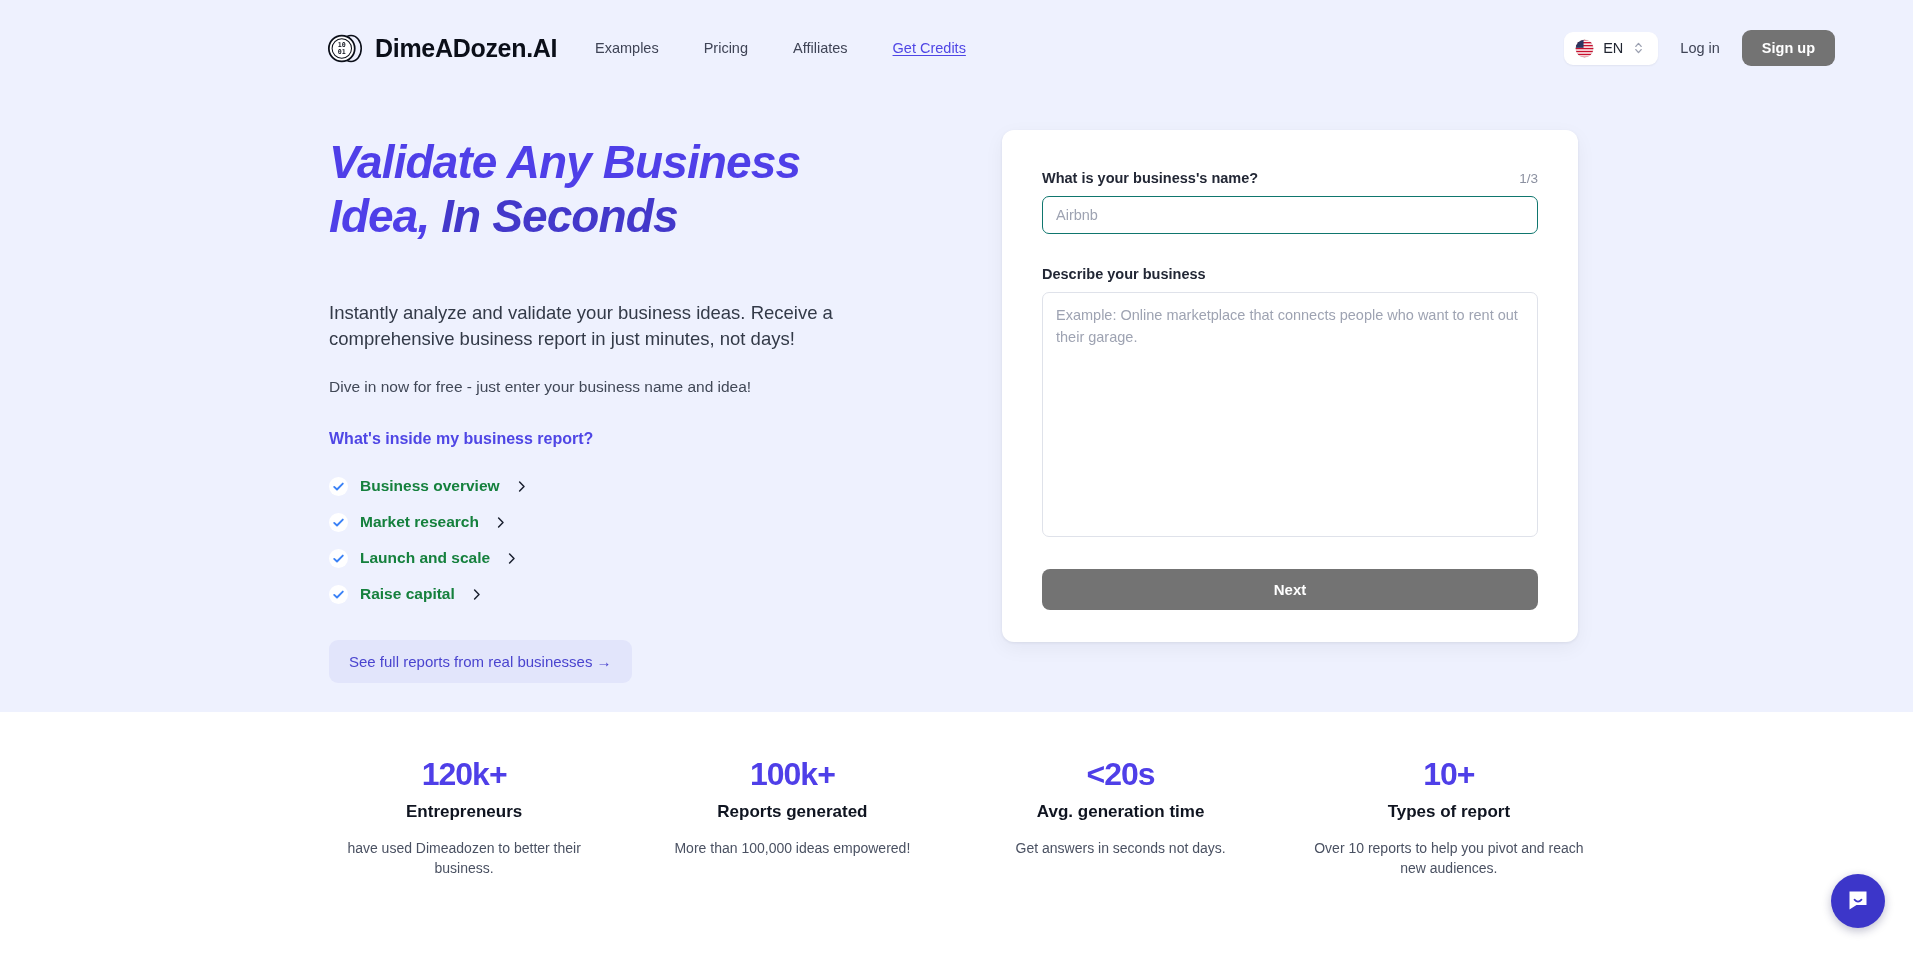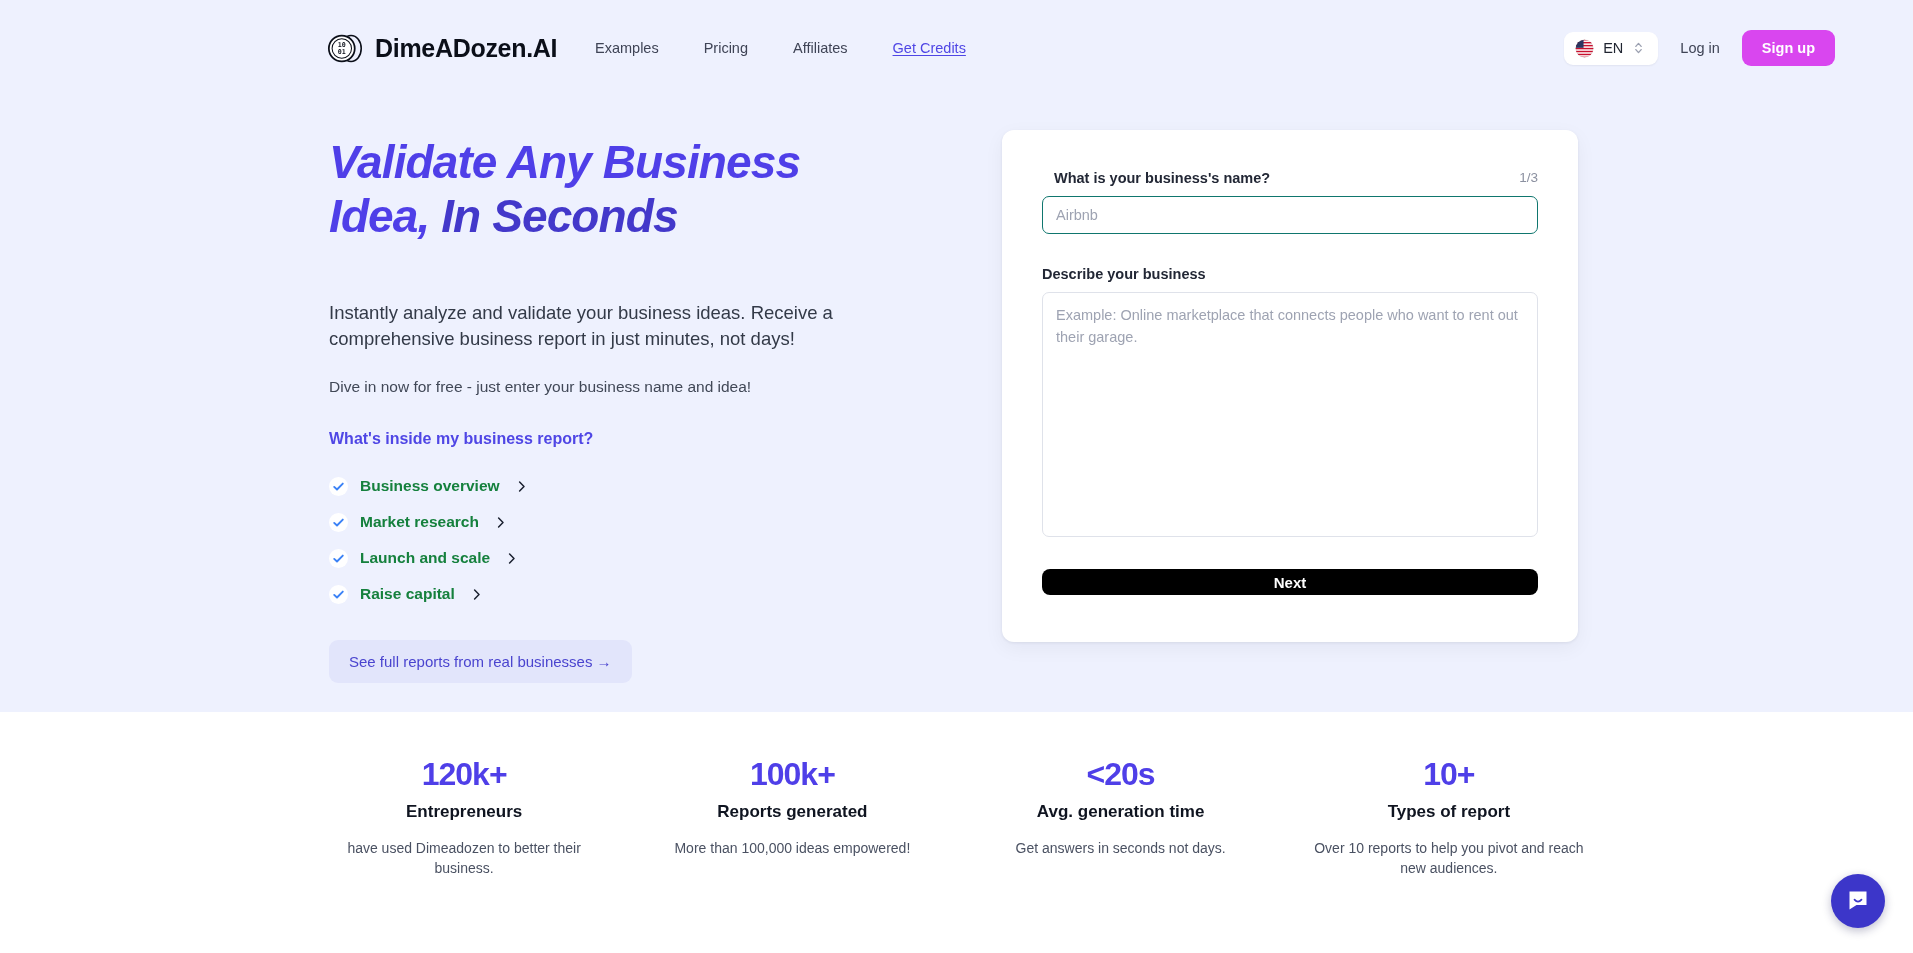--- a/index.html
+++ b/index.html
@@ -50,21 +50,21 @@
     background: #ffffff; border-radius: 9px;
     padding: 7px 13px 7px 11px;
     box-shadow: 0 1px 2px rgba(16,24,40,.06);
     cursor: pointer;
   }
   .flag { width: 19px; height: 19px; border-radius: 50%; display: block; }
   .lang-code { font-size: 14.5px; color: #1f2430; font-weight: 400; }
   .updown { width: 13px; height: 16px; display: block; }
   .login-link { font-size: 14.5px; color: #3f4456; text-decoration: none; white-space: nowrap; text-align: center; }
   .signup-btn {
-    background: #d946ef; color: #fff; border: none; border-radius: 9px;
+    background: #737373; color: #fff; border: none; border-radius: 9px;
     font-family: inherit; font-size: 14.5px; font-weight: 700;
     padding: 10px 20px; cursor: pointer; white-space: nowrap;
   }
 
   
   .hero-left { position: absolute; left: 329px; top: 136px; width: 600px; }
   .headline {
     font-size: 46px; line-height: 1.17; font-weight: 700;
     color: #4f3fe8; letter-spacing: -0.9px; font-style: italic;
   }
@@ -102,43 +102,43 @@
   }
 
   
   .form-card {
     position: absolute; left: 1002px; top: 130px; width: 576px; height: 512px;
     background: #ffffff; border-radius: 12px;
     box-shadow: 0 1px 3px rgba(16,24,40,.07), 0 6px 20px rgba(16,24,40,.05);
     padding: 40px 40px;
   }
   .field-head {
-    display: flex; align-items: flex-start; justify-content: space-between; margin-left: 12px;
+    display: flex; align-items: center; justify-content: space-between;
   }
   .field-label { font-size: 14.5px; font-weight: 700; color: #222735; }
   .step-count { font-size: 13.5px; color: #8b90a0; }
   .text-input {
     margin-top: 10px; width: 100%; height: 38px;
     border: 1px solid #0f766e; border-radius: 7px;
     font-family: inherit; font-size: 14.5px; color: #222735;
     padding: 0 13px; background: #fff; outline: none;
   }
   .text-input::placeholder { color: #9ea3b2; }
   .field-label2 { margin-top: 32px; display: block; font-size: 14.5px; font-weight: 700; color: #222735; }
   .text-area {
     margin-top: 10px; width: 100%; height: 245px;
     border: 1px solid #dfe2ea; border-radius: 7px;
     font-family: inherit; font-size: 14.5px; line-height: 1.55;
     color: #222735; padding: 11px 13px; background: #fff;
     outline: none; resize: none;
   }
   .text-area::placeholder { color: #9ea3b2; }
   .next-btn {
-    margin-top: 28px; width: 100%; height: 26px;
-    background: #000000; border: none; border-radius: 8px;
+    margin-top: 28px; width: 100%; height: 41px;
+    background: #737373; border: none; border-radius: 8px;
     font-family: inherit; font-size: 15px; font-weight: 700; color: #ffffff;
     cursor: not-allowed;
   }
 
   
   .stats {
     position: absolute; left: 0; top: 712px; width: 1913px; height: 241px;
     background: #ffffff;
     display: flex; align-items: flex-start;
     padding: 0 300px;

